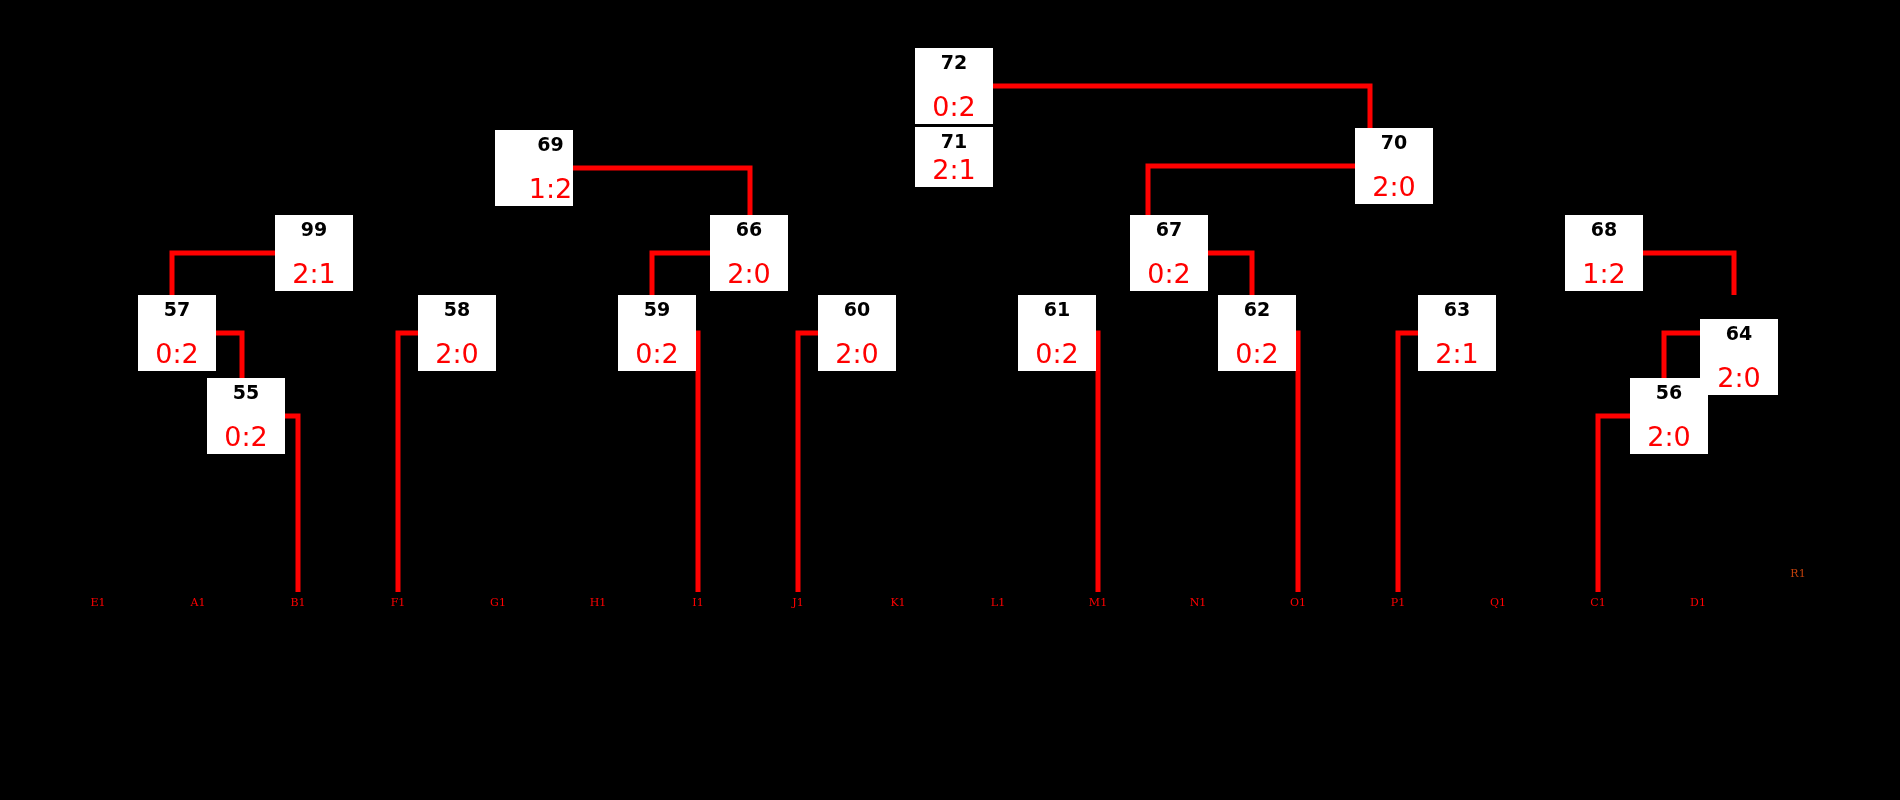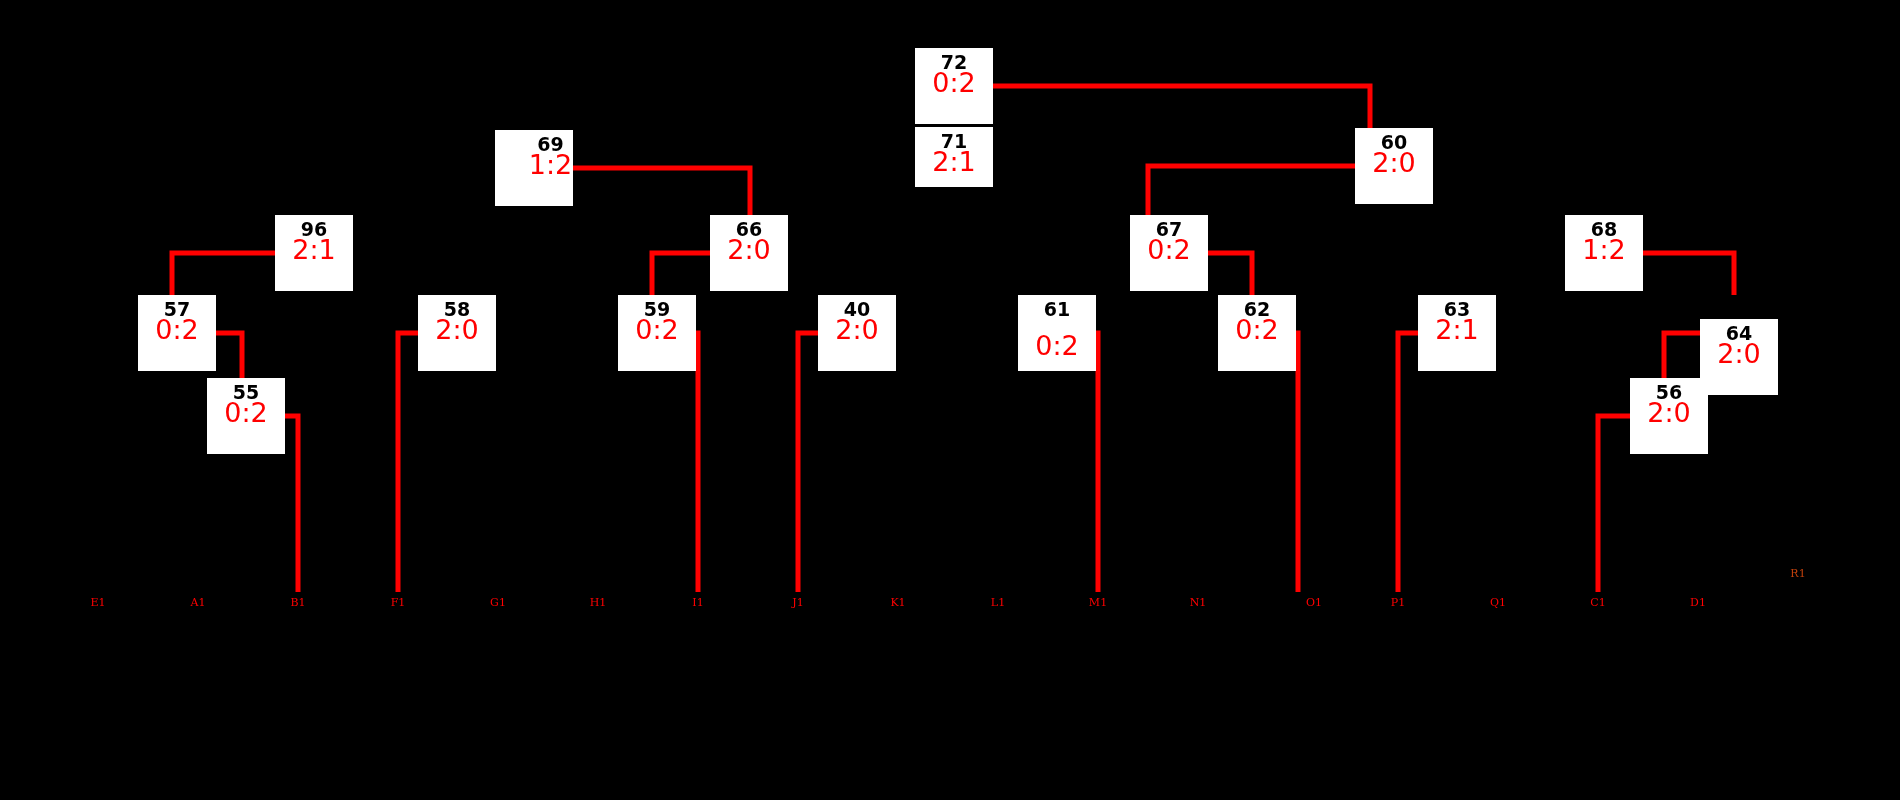--- a/index.html
+++ b/index.html
@@ -1,20 +1,20 @@
 <!DOCTYPE html>
 <html><head>
 <meta charset="utf-8">
 <style>
   html,body{margin:0;padding:0;background:#000;}
   #stage{position:relative;width:1900px;height:800px;background:#000;overflow:hidden;
          font-family:"DejaVu Sans","Liberation Sans",sans-serif;}
   #edges{position:absolute;left:0;top:0;width:1900px;height:800px;}
   .node{position:absolute;background:#ffffff;border:0;box-sizing:border-box;
-        display:flex;flex-direction:column;align-items:center;
+        display:flex;flex-direction:column;align-items:center;justify-content:space-between;
         padding:4px 0 6px 0;}
   .node .nid{color:#000000;font-weight:bold;font-size:19px;line-height:20px;}
   .node .nsc{color:#ff0000;font-weight:normal;font-size:27px;line-height:22px;
              font-family:"DejaVu Sans","Liberation Sans",sans-serif;}
   .leaf{position:absolute;color:#ff0000;font-size:11px;line-height:14px;
         font-family:"DejaVu Serif","Liberation Serif",serif;text-align:center;
         transform:translateX(-50%);white-space:nowrap;}
 </style>
 </head>
 <body>
@@ -42,29 +42,29 @@
   <div id="nodes-layer">
       <div class="node" style="left: 915px; top: 48px; width: 78px; height: 76px; background: rgb(255, 255, 255);">
         <span class="nid" style="color: rgb(0, 0, 0);">72</span>
         <span class="nsc" style="color: rgb(255, 0, 0);">0:2</span>
       </div>
       <div class="node" style="left: 915px; top: 127px; width: 78px; height: 60px; background: rgb(255, 255, 255);">
         <span class="nid" style="color: rgb(0, 0, 0);">71</span>
         <span class="nsc" style="color: rgb(255, 0, 0);">2:1</span>
       </div>
       <div class="node" style="left: 1355px; top: 128px; width: 78px; height: 76px; background: rgb(255, 255, 255);">
-        <span class="nid" style="color: rgb(0, 0, 0);">60</span>
+        <span class="nid" style="color: rgb(0, 0, 0);">70</span>
         <span class="nsc" style="color: rgb(255, 0, 0);">2:0</span>
       </div>
       <div class="node" style="left: 495px; top: 130px; width: 78px; height: 76px; background: rgb(255, 255, 255); padding-left: 33px;">
         <span class="nid" style="color: rgb(0, 0, 0);">69</span>
         <span class="nsc" style="color: rgb(255, 0, 0);">1:2</span>
       </div>
       <div class="node" style="left: 275px; top: 215px; width: 78px; height: 76px; background: rgb(255, 255, 255);">
-        <span class="nid" style="color: rgb(0, 0, 0);">96</span>
+        <span class="nid" style="color: rgb(0, 0, 0);">99</span>
         <span class="nsc" style="color: rgb(255, 0, 0);">2:1</span>
       </div>
       <div class="node" style="left: 710px; top: 215px; width: 78px; height: 76px; background: rgb(255, 255, 255);">
         <span class="nid" style="color: rgb(0, 0, 0);">66</span>
         <span class="nsc" style="color: rgb(255, 0, 0);">2:0</span>
       </div>
       <div class="node" style="left: 1130px; top: 215px; width: 78px; height: 76px; background: rgb(255, 255, 255);">
         <span class="nid" style="color: rgb(0, 0, 0);">67</span>
         <span class="nsc" style="color: rgb(255, 0, 0);">0:2</span>
       </div>
@@ -78,21 +78,21 @@
       </div>
       <div class="node" style="left: 418px; top: 295px; width: 78px; height: 76px; background: rgb(255, 255, 255);">
         <span class="nid" style="color: rgb(0, 0, 0);">58</span>
         <span class="nsc" style="color: rgb(255, 0, 0);">2:0</span>
       </div>
       <div class="node" style="left: 618px; top: 295px; width: 78px; height: 76px; background: rgb(255, 255, 255);">
         <span class="nid" style="color: rgb(0, 0, 0);">59</span>
         <span class="nsc" style="color: rgb(255, 0, 0);">0:2</span>
       </div>
       <div class="node" style="left: 818px; top: 295px; width: 78px; height: 76px; background: rgb(255, 255, 255);">
-        <span class="nid" style="color: rgb(0, 0, 0);">40</span>
+        <span class="nid" style="color: rgb(0, 0, 0);">60</span>
         <span class="nsc" style="color: rgb(255, 0, 0);">2:0</span>
       </div>
       <div class="node" style="left: 1018px; top: 295px; width: 78px; height: 76px; background: rgb(255, 255, 255); gap: 16px;">
         <span class="nid" style="color: rgb(0, 0, 0);">61</span>
         <span class="nsc" style="color: rgb(255, 0, 0);">0:2</span>
       </div>
       <div class="node" style="left: 1218px; top: 295px; width: 78px; height: 76px; background: rgb(255, 255, 255);">
         <span class="nid" style="color: rgb(0, 0, 0);">62</span>
         <span class="nsc" style="color: rgb(255, 0, 0);">0:2</span>
       </div>
@@ -119,20 +119,20 @@
       <div class="leaf" style="left: 298px; top: 596px; color: rgb(255, 0, 0);">B1</div>
       <div class="leaf" style="left: 398px; top: 596px; color: rgb(255, 0, 0);">F1</div>
       <div class="leaf" style="left: 498px; top: 596px; color: rgb(255, 0, 0);">G1</div>
       <div class="leaf" style="left: 598px; top: 596px; color: rgb(255, 0, 0);">H1</div>
       <div class="leaf" style="left: 698px; top: 596px; color: rgb(255, 0, 0);">I1</div>
       <div class="leaf" style="left: 798px; top: 596px; color: rgb(255, 0, 0);">J1</div>
       <div class="leaf" style="left: 898px; top: 596px; color: rgb(255, 0, 0);">K1</div>
       <div class="leaf" style="left: 998px; top: 596px; color: rgb(255, 0, 0);">L1</div>
       <div class="leaf" style="left: 1098px; top: 596px; color: rgb(255, 0, 0);">M1</div>
       <div class="leaf" style="left: 1198px; top: 596px; color: rgb(255, 0, 0);">N1</div>
-      <div class="leaf" style="left: 1298px; top: 596px; color: rgb(255, 0, 0); margin-left: 16px;">O1</div>
+      <div class="leaf" style="left: 1298px; top: 596px; color: rgb(255, 0, 0);">O1</div>
       <div class="leaf" style="left: 1398px; top: 596px; color: rgb(255, 0, 0);">P1</div>
       <div class="leaf" style="left: 1498px; top: 596px; color: rgb(255, 0, 0);">Q1</div>
       <div class="leaf" style="left: 1598px; top: 596px; color: rgb(255, 0, 0);">C1</div>
       <div class="leaf" style="left: 1698px; top: 596px; color: rgb(255, 0, 0);">D1</div>
       <div class="leaf" style="left: 1798px; top: 567px; color: #c2410c;">R1</div>
     </div>
 </div>
 
 </body></html>

